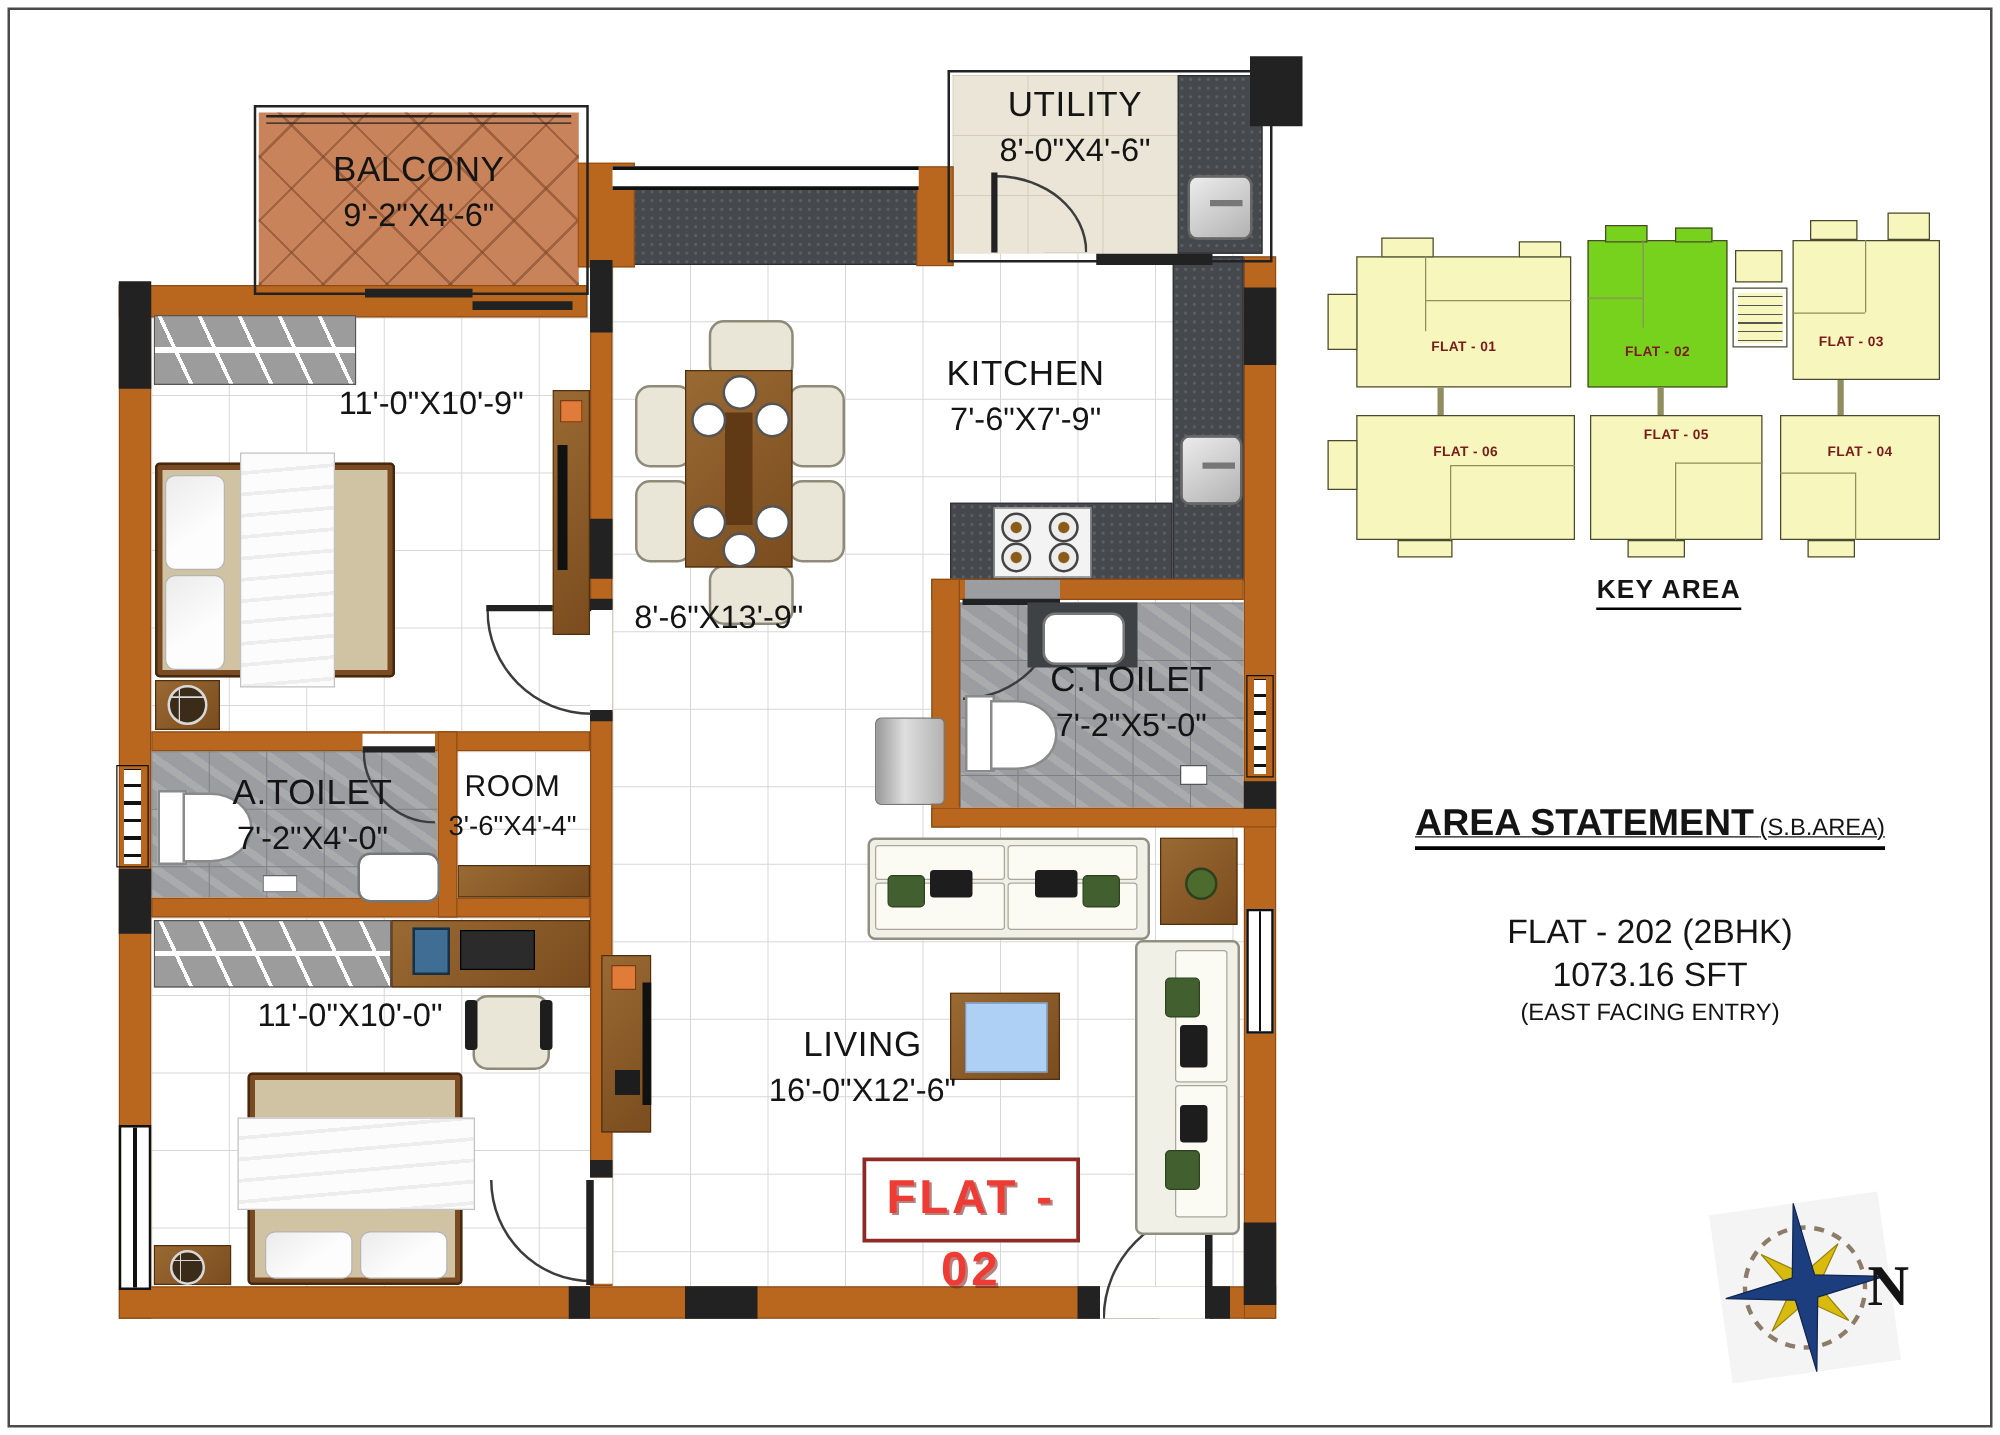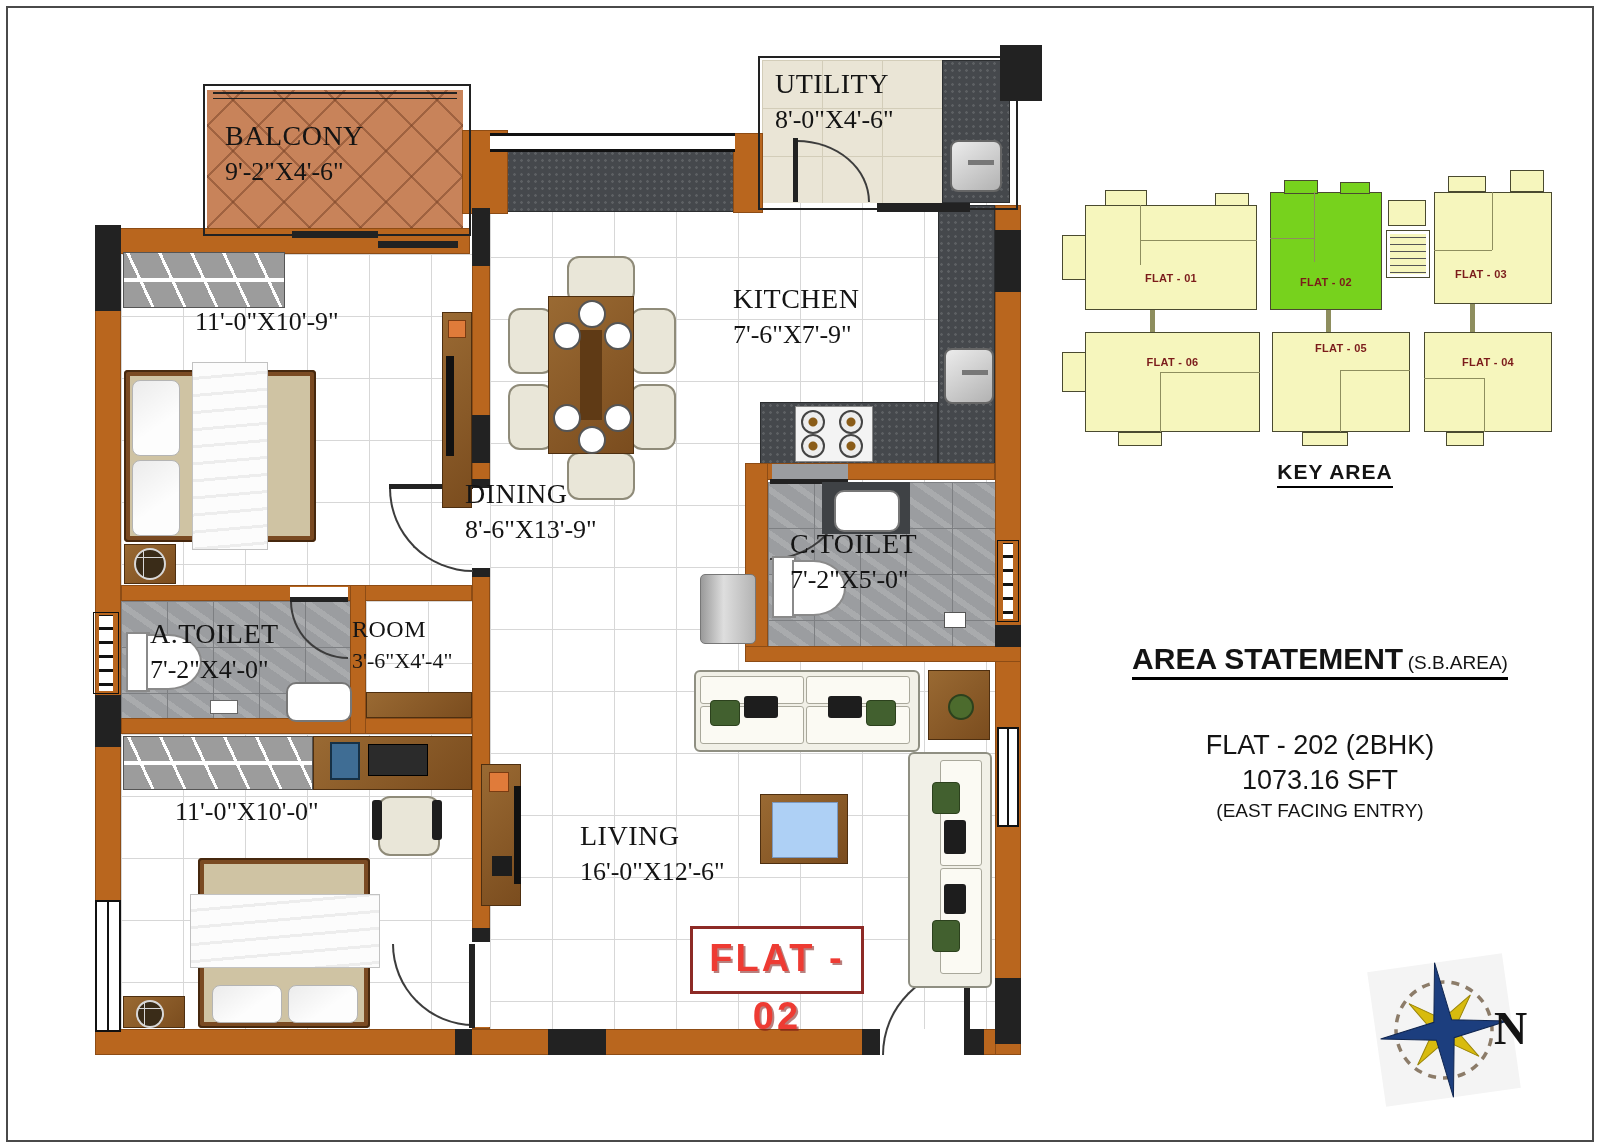--- a/index.html
+++ b/index.html
@@ -52,21 +52,21 @@
   .plate{background:#fff;border:2px solid #555;border-radius:50%;}
   .sinkbox{background:linear-gradient(145deg,#ececec,#b2b2b2);border:2px solid #666;border-radius:8px;}
   .burner{background:radial-gradient(#8a5c18 4px,#ededed 5px);border:2px solid #444;border-radius:50%;}
   .tank{background:#fff;border:2px solid #8a8a8a;}
   .bowl{background:#fff;border:2px solid #8a8a8a;border-radius:0 60% 60% 0/0 50% 50% 0;}
   .basin{background:#fff;border:2px solid #777;border-radius:10px;}
   .wm{background:linear-gradient(90deg,#9a9a9a,#dedede 42%,#b3b3b3);border:1px solid #777;border-radius:5px;}
   .lamp{background:#3a2c18;border:2px solid #d8d8d8;border-radius:50%;
       background-image:linear-gradient(#d8d8d8 1px,transparent 1px),linear-gradient(90deg,#d8d8d8 1px,transparent 1px);
       background-position:center;background-size:100% 50%,50% 100%;background-repeat:no-repeat;}
-  .rlabel{line-height:1.32;font-family:Liberation Serif, serif;}
+  .rlabel{text-align:center;line-height:1.32;}
   .rname{font-size:28px;letter-spacing:.5px;display:block;}
   .rdims{font-size:26px;display:block;}
   .rlabel.small .rname{font-size:24px;} .rlabel.small .rdims{font-size:22px;}
   .badge{border:3px solid #8d2a26;background:#fff;text-align:center;}
   .badge span{font-size:38px;font-weight:bold;letter-spacing:3px;color:#ee3b33;
       text-shadow:2px 2px 0 rgba(125,24,20,.55);line-height:58px;}
   .kpflat{background:#f6f6bd;border:1.6px solid #4a4a30;box-sizing:border-box;}
   .kpflat.green{background:#77d21d;}
   .kpline{background:#8e8e5e;}
   .kplabel{color:#7b1b1b;font-weight:bold;font-size:11px;text-align:center;letter-spacing:.3px;}
@@ -265,21 +265,20 @@
   </div>
   <div class="abs rlabel" style="left:775px;top:66px;width:170px;">
     <span class="rname">UTILITY</span>
     <span class="rdims">8'-0"X4'-6"</span>
   </div>
   <div class="abs rlabel" style="left:733px;top:281px;width:175px;">
     <span class="rname">KITCHEN</span>
     <span class="rdims">7'-6"X7'-9"</span>
   </div>
   <div class="abs rlabel" style="left:465px;top:476px;width:220px;">
-    <span class="rname">DINING</span>
     <span class="rdims">8'-6"X13'-9"</span>
   </div>
   <div class="abs rlabel" style="left:790px;top:526px;width:230px;">
     <span class="rname">C.TOILET</span>
     <span class="rdims">7'-2"X5'-0"</span>
   </div>
   <div class="abs rlabel" style="left:150px;top:616px;width:200px;">
     <span class="rname">A.TOILET</span>
     <span class="rdims">7'-2"X4'-0"</span>
   </div>
@@ -346,21 +345,21 @@
   <div class="abs kplabel" style="left:1420px;top:268px;width:122px;">FLAT - 03</div>
   <div class="abs kplabel" style="left:1085px;top:356px;width:175px;">FLAT - 06</div>
   <div class="abs kplabel" style="left:1272px;top:342px;width:138px;">FLAT - 05</div>
   <div class="abs kplabel" style="left:1424px;top:356px;width:128px;">FLAT - 04</div>
 
   <div class="abs kptitle" style="left:1235px;top:460px;width:200px;">
     <span>KEY AREA</span>
   </div>
 
   <div class="abs as" style="left:1110px;top:642px;width:420px;">
-    <div style="margin-bottom:40px;">
+    <div style="margin-bottom:40px;text-decoration:underline;">
       <span class="as-underline">
         <span class="as-title">AREA STATEMENT</span>
         <span class="as-suffix">(S.B.AREA)</span>
       </span>
     </div>
     <div class="as-line" style="margin-top:54px;">FLAT - 202 (2BHK)</div>
     <div class="as-line" style="margin-top:4px;">1073.16 SFT</div>
     <div class="as-sub" style="margin-top:4px;">(EAST FACING ENTRY)</div>
   </div>
 

